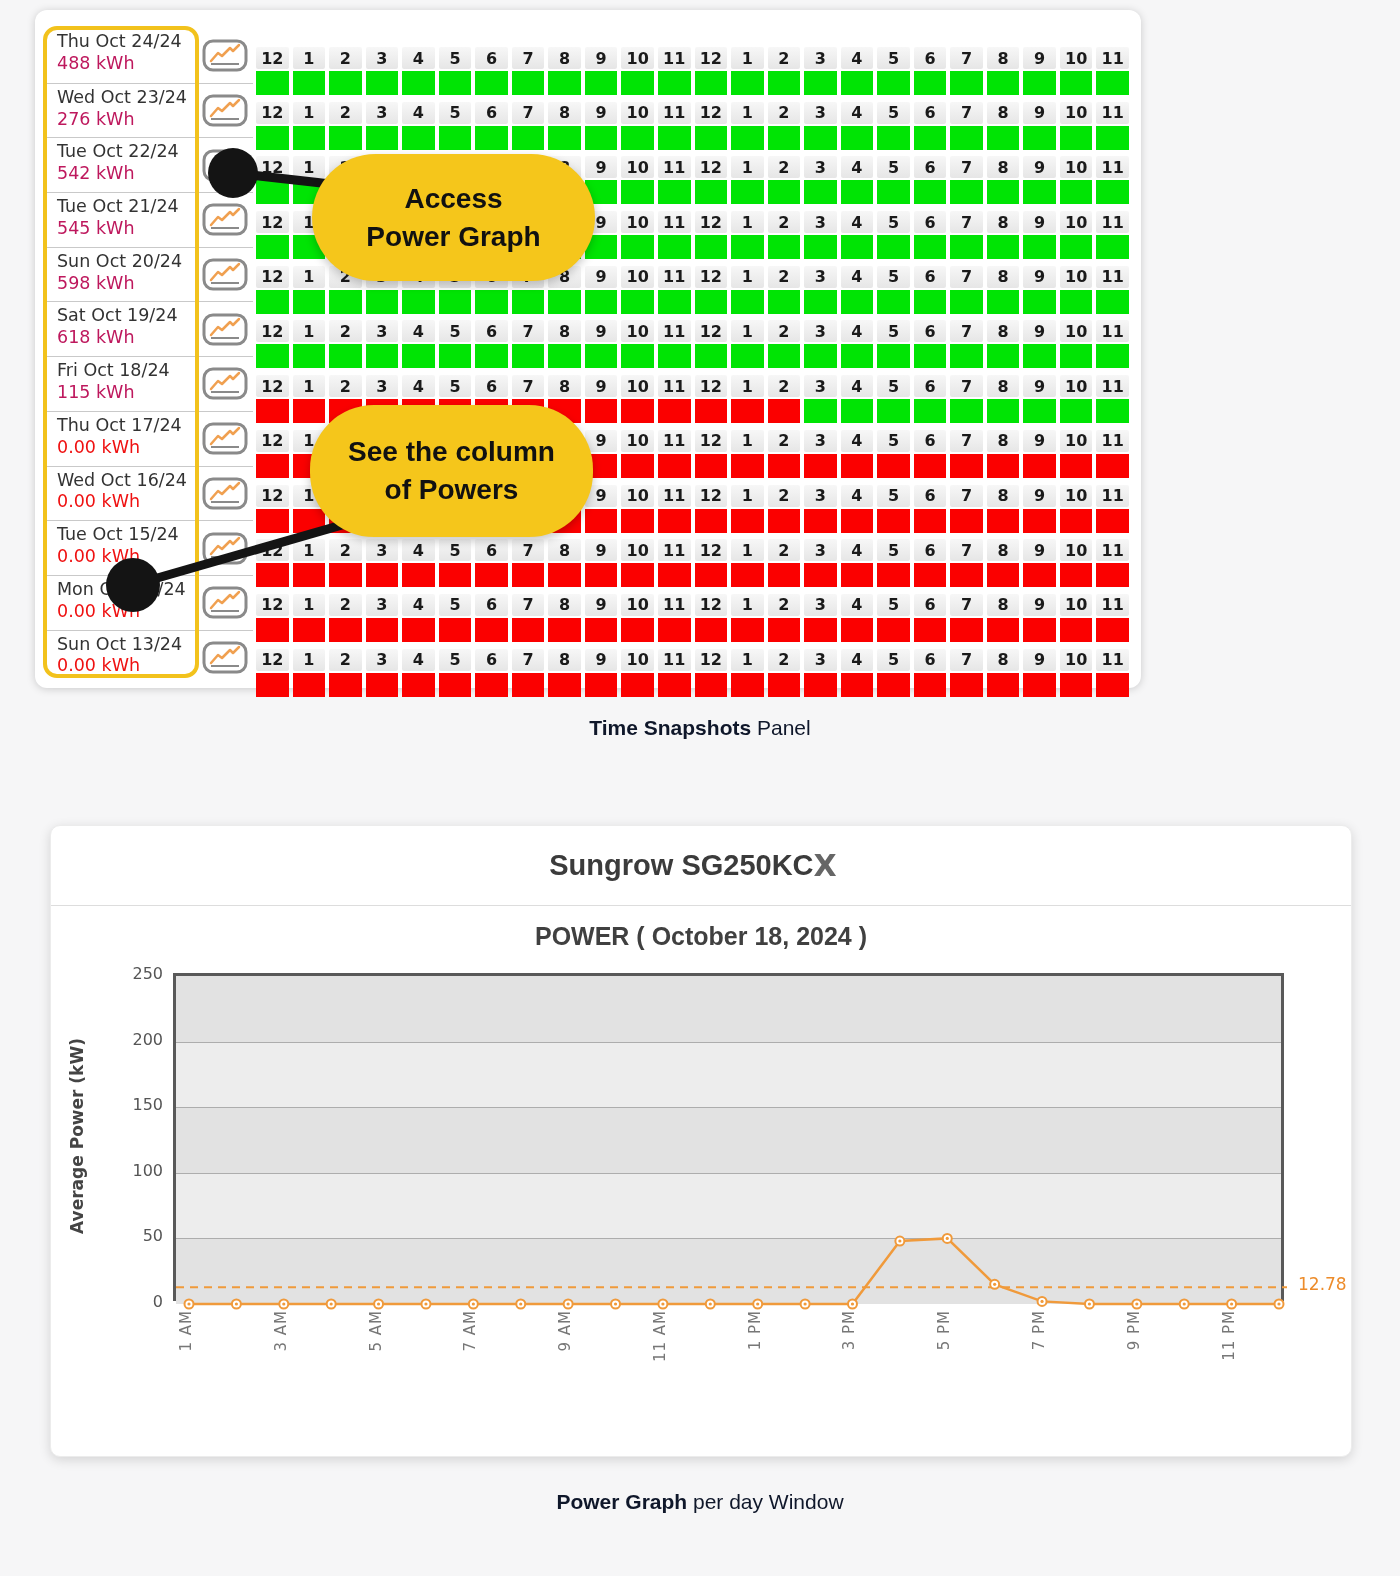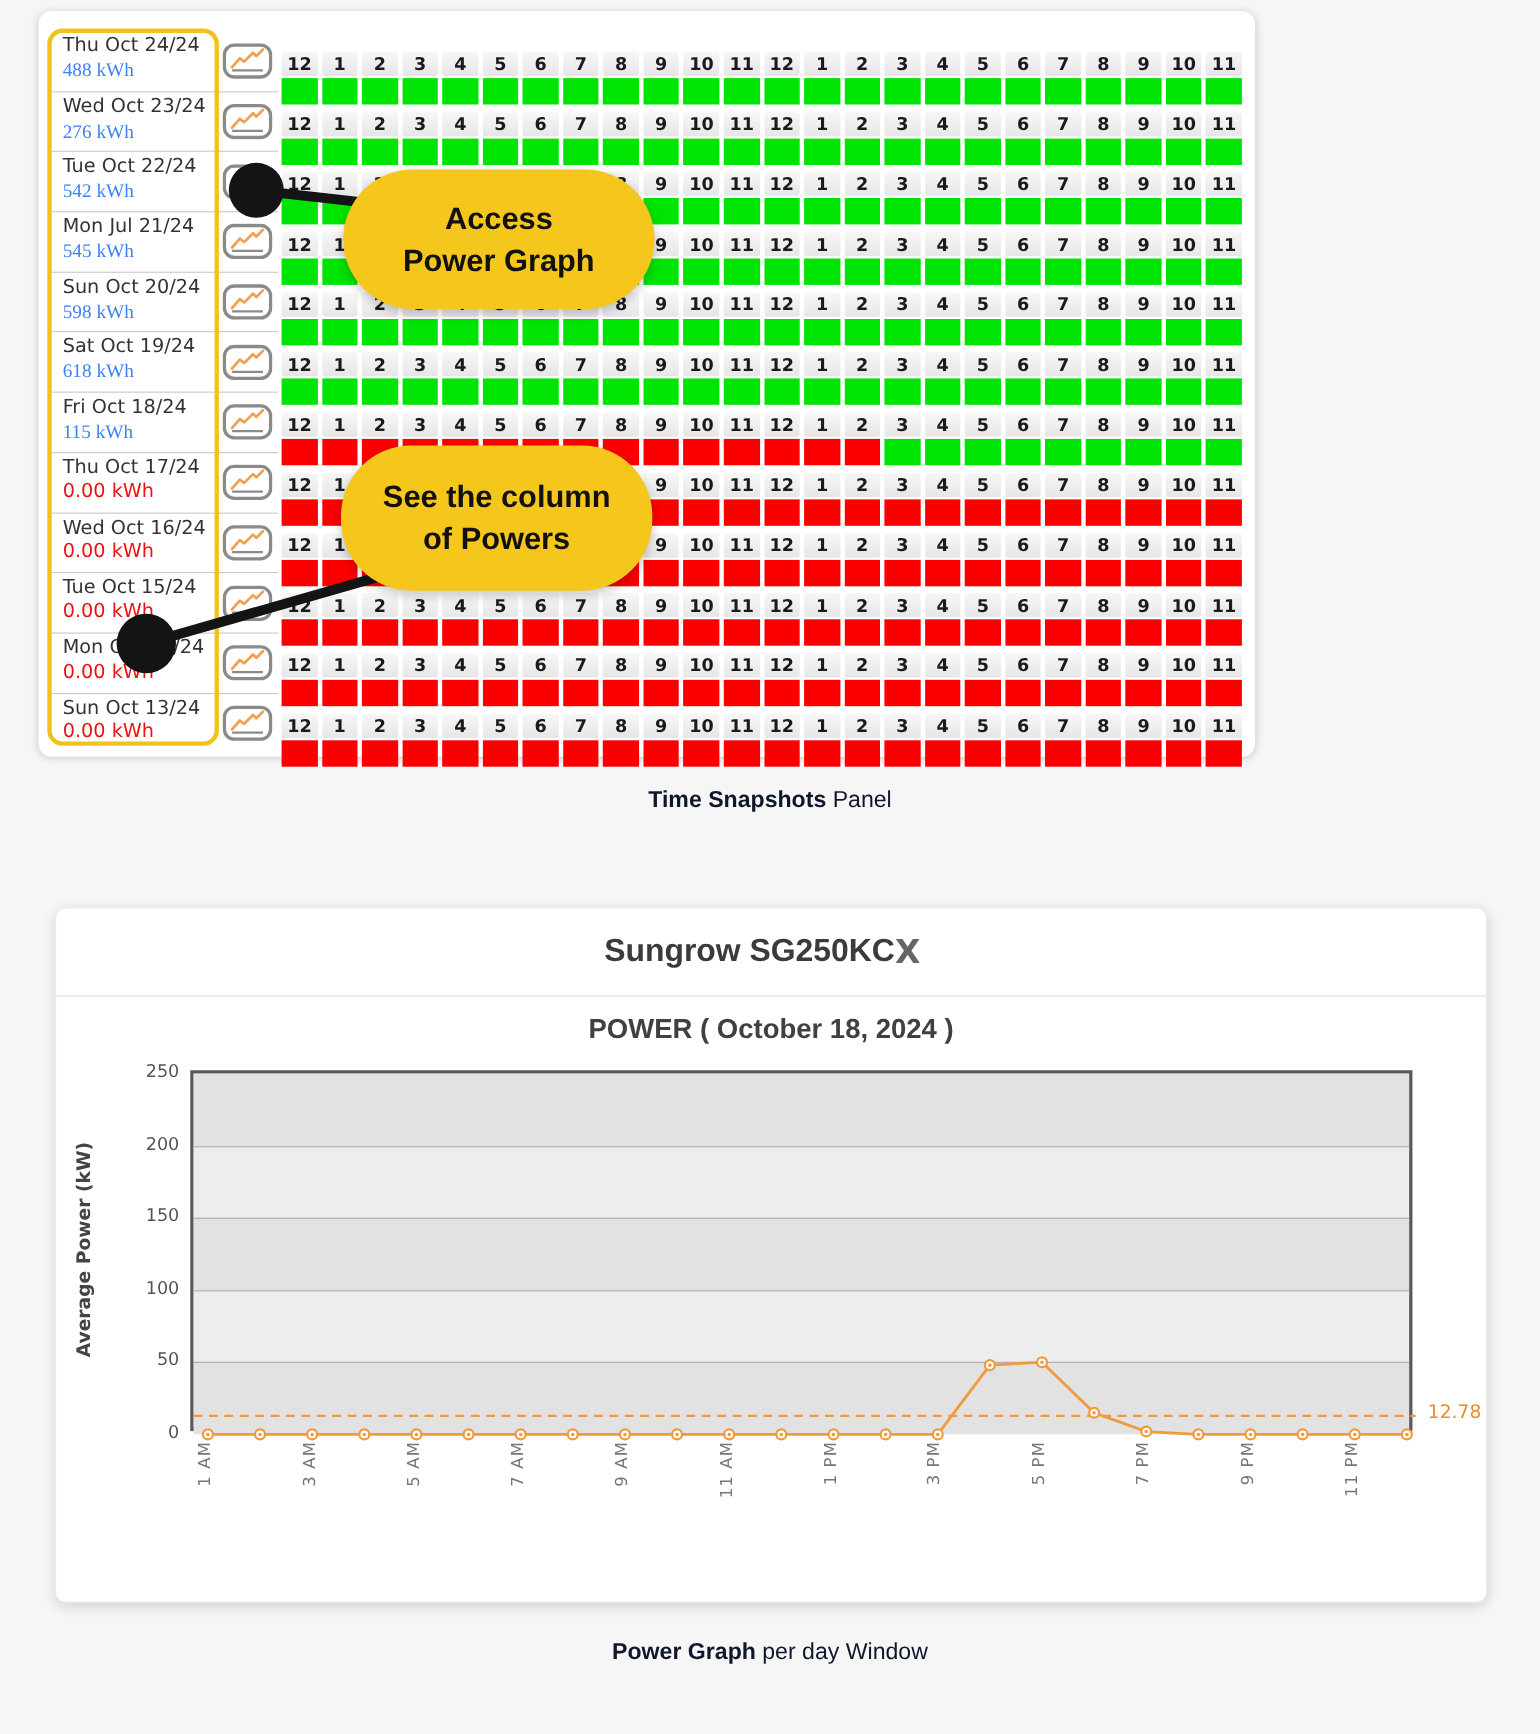--- a/index.html
+++ b/index.html
@@ -18,21 +18,21 @@
   }
   .rows-wrap { position:absolute; left:0; top:18px; right:0; }
   .day-row { display:flex; height:54.7px; }
   .label-zone { display:flex; width:206px; margin-left:12px; background:#fff; }
   .day-row + .day-row .label-zone { border-top:1px solid #c9c9c9; }
   .day-label {
     width:150px; padding:3px 0 0 10px;
     font-family:"DejaVu Sans", sans-serif; font-size:17.5px; line-height:1.25; color:#333;
     white-space:nowrap;
   }
-  .day-energy.ok { color:#3b82f6;font-family:Liberation Serif, serif; }
+  .day-energy.ok { color:#be185d; }
   .day-energy.zero { color:#ef1111; }
   .icon-cell { width:56px; display:flex; align-items:center; justify-content:center; }
   .graph-btn { width:46px; height:33px; cursor:pointer; background:none; border:none; padding:0; }
   .hours-zone { flex:1; margin:16px 12px 0 0; padding-left:3px; }
   .hour-header-row, .hour-cells-row {
     display:grid; grid-template-columns:repeat(24, 1fr); column-gap:4px;
   }
   .hour-header-cell {
     height:22px; margin-top:3px; border-radius:2px;
     background:linear-gradient(#f7f7f7,#e6e6e6);
@@ -306,21 +306,21 @@
             <div class="hour-cell G"></div>
             <div class="hour-cell G"></div>
             <div class="hour-cell G"></div>
             <div class="hour-cell G"></div>
           </div>
         </div>
       </div>
       <div class="day-row">
         <div class="label-zone">
           <div class="day-label">
-            <div class="day-date">Mon Jul 21/24</div>
+            <div class="day-date">Tue Oct 21/24</div>
             <div class="day-energy ok">545 kWh</div>
           </div>
           <div class="icon-cell">
             <button class="graph-btn"><svg width="46" height="33" viewBox="0 0 46 33">
                 <rect x="2" y="2" width="42" height="29" rx="9" fill="#fff" stroke="#8a8a8a" stroke-width="3"></rect>
                 <line x1="9" y1="25" x2="37" y2="25" stroke="#8a8a8a" stroke-width="2"></line>
                 <polyline points="9,22 16,14 20,17 28,9 31,12 37,6" fill="none" stroke="#F0A050" stroke-width="2.5" stroke-linejoin="round" stroke-linecap="round"></polyline>
               </svg></button>
           </div>
         </div>

